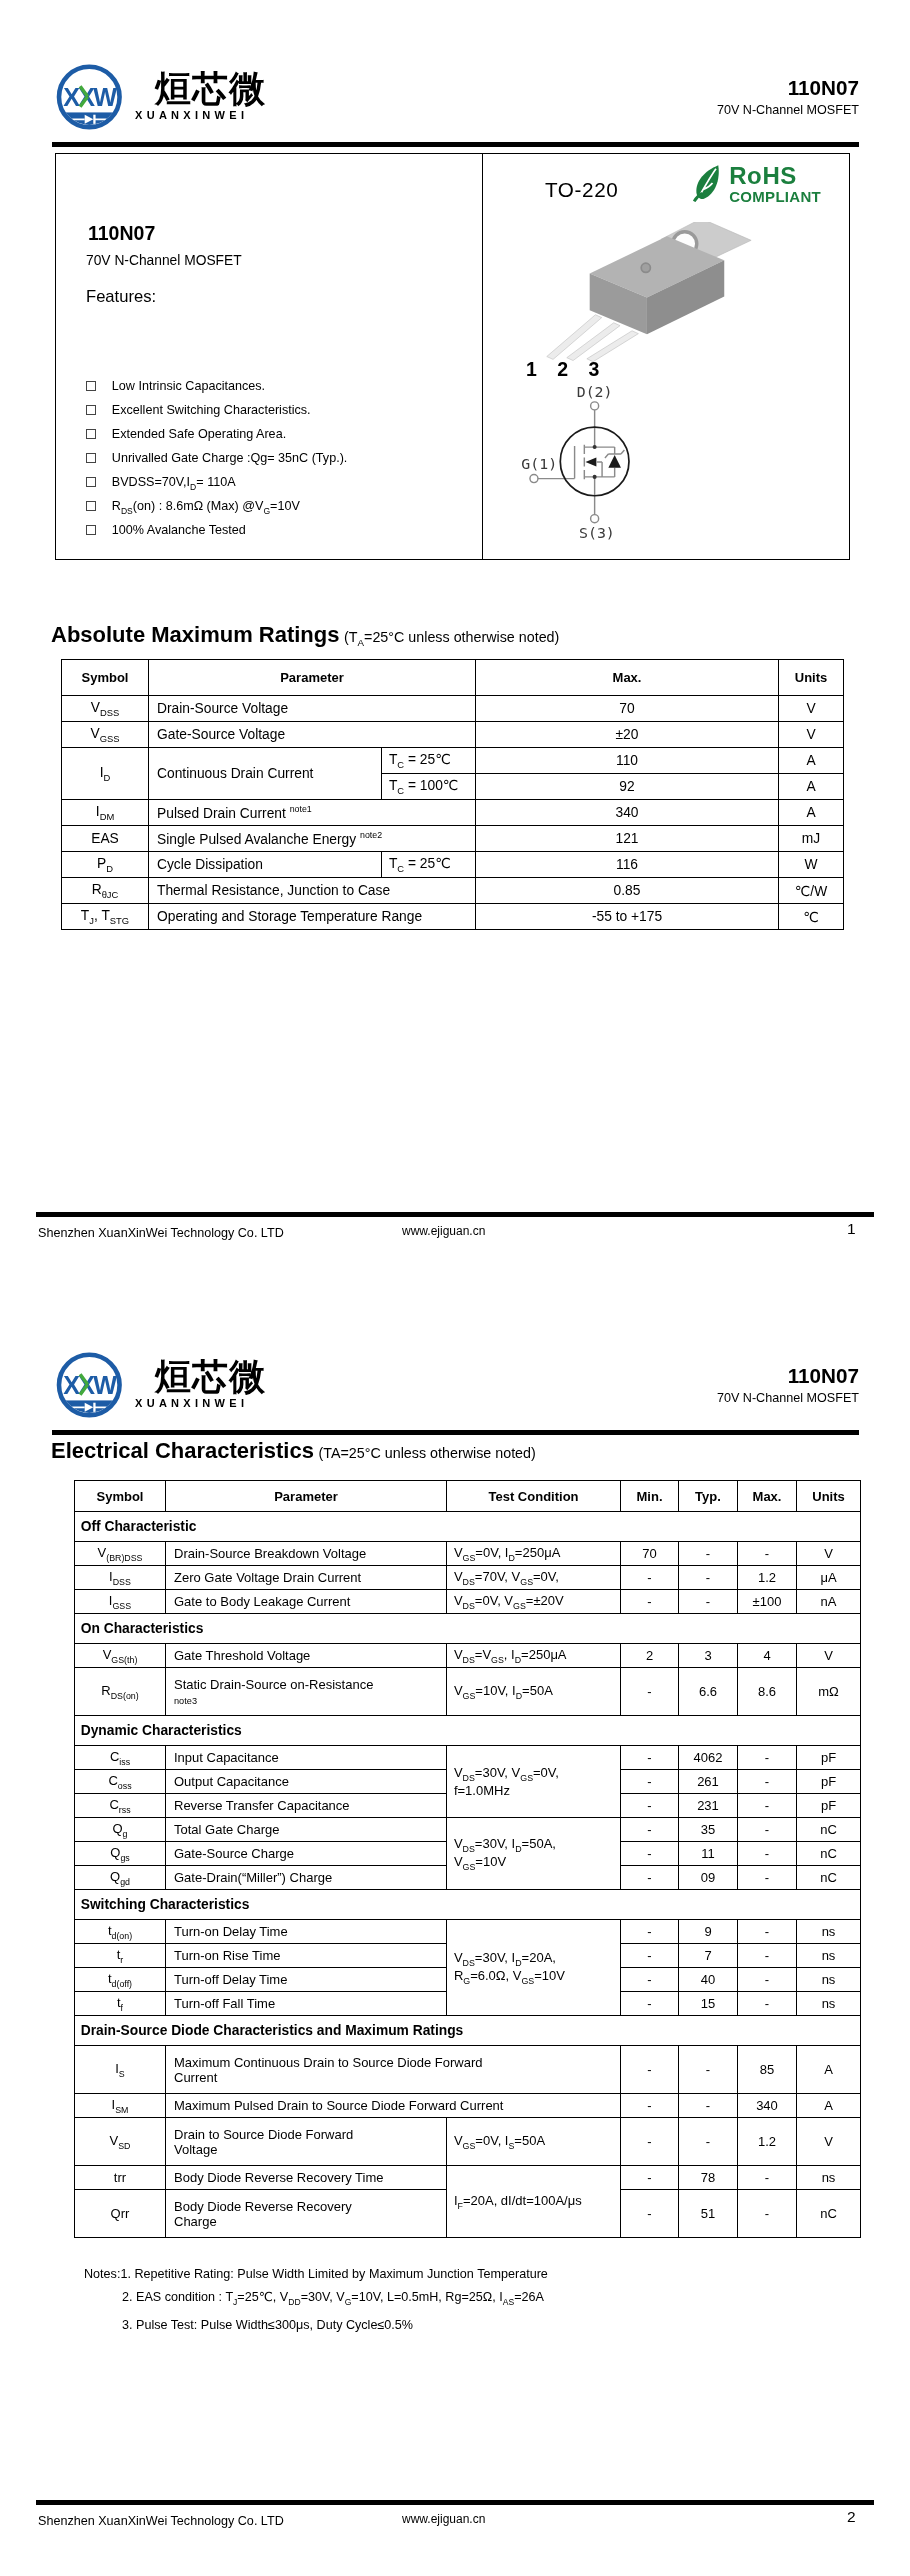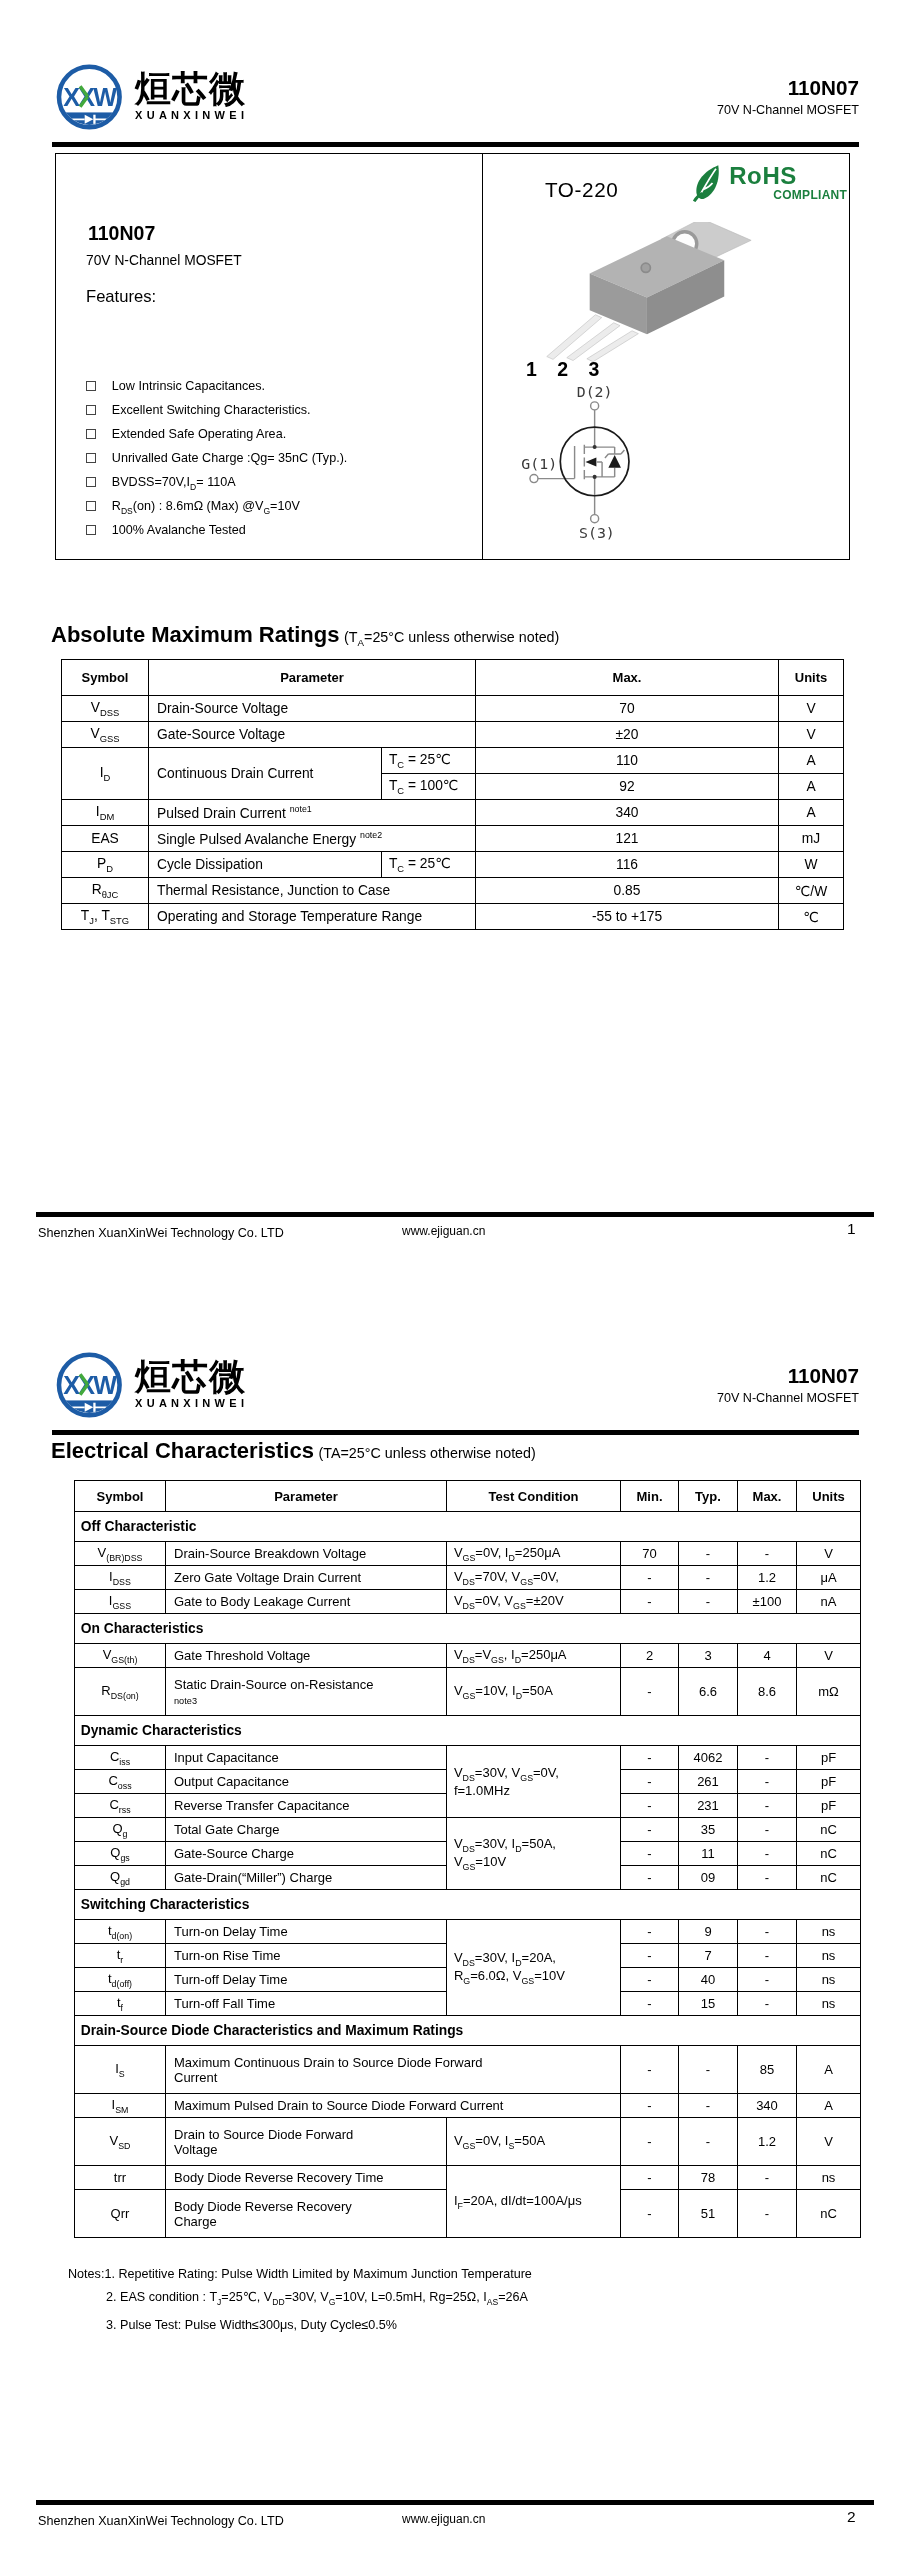--- a/index.html
+++ b/index.html
@@ -8,41 +8,41 @@
   body {
     width:910px; height:2576px; position:relative;
     font-family:"Liberation Sans", "DejaVu Sans", sans-serif; color:#000;
   }
   .page { position:relative; width:910px; height:1288px; background:#fff; overflow:hidden; }
   .abs { position:absolute; }
 
   
   .logo { left:55px; top:57px; display:flex; gap:8px; }
   .logo-txt { padding-top:13.8px; }
-  .logo-cn { font-size:36px; font-weight:900; letter-spacing:1.1px; line-height:1.0; }
+  .logo-cn { font-size:36px; font-weight:900; letter-spacing:1.1px; line-height:1.0;margin-left:20px; }
   .logo-en { font-size:11px; font-weight:700; letter-spacing:4.3px; margin-top:2.3px; }
   .hdr-right { right:51px; top:77px; text-align:right; }
   .hdr-part { font-size:20.7px; font-weight:bold; line-height:1.1; }
   .hdr-family { font-size:12.6px; margin-top:3.4px; }
   .hdr-rule { left:52px; top:142px; width:807px; height:5.2px; background:#000; }
 
   
   .pbox { left:55px; top:153px; width:795px; height:407px; border:1.1px solid #000; }
   .pbox-div { left:426px; top:0; width:1.1px; height:405px; background:#000; }
   .bp  { left:32px;  top:68px; font-size:19.5px; font-weight:bold; }
   .bf  { left:30px;  top:99px; font-size:13.8px; }
   .ft  { left:30px;  top:133px; font-size:16.6px; }
   .feats { left:30px; top:225px; }
   .feat { display:flex; align-items:flex-start; height:24px; font-size:12.6px; }
   .cb { width:9.8px; height:9.8px; border:1.1px solid #444; margin:2.3px 16px 0 0; flex:none; }
   .to220 { left:489px; top:24px; font-size:20.7px; letter-spacing:0.6px; }
   .rohs { left:637px; top:10.3px; display:flex; gap:5.2px; align-items:flex-start; }
   .rohs-txt { line-height:1; }
   .rohs-title { font-size:24px; font-weight:800; color:#1b7f3e; letter-spacing:0.6px; }
-  .rohs-sub { font-size:12px; font-weight:800; color:#1b7f3e; letter-spacing:0.3px; margin-top:1.1px;margin-left:44px; }
+  .rohs-sub { font-size:15px; font-weight:800; color:#1b7f3e; letter-spacing:0.3px; margin-top:1.1px; }
   .pkg { left:459px; top:68px; }
   .pins { left:470px; top:204px; font-size:19.5px; font-weight:bold; letter-spacing:7.5px; }
   .mosfet { left:465px; top:229px; }
   .legend { left:631px; top:274px; font-size:16px; line-height:24px; white-space:pre; color:#1a1a1a; }
 
   
   .sec-head { left:51px; }
   .sec-title { font-size:22px; font-weight:bold; }
   .sec-cond { font-size:14.3px; margin-left:4.6px; }
 
@@ -64,21 +64,21 @@
   .t2 tr.h2 td { height:48px; }
   .t2 td.band { border-top:1.7px solid #000; border-bottom:1.7px solid #000;
                 font-weight:bold; font-size:13.8px; text-align:left; padding-left:5.7px; height:30px; }
 
   .sym, .val, .un, th { text-align:center; }
   .par { text-align:left; padding-left:8px; }
   .cnd { text-align:left; padding-left:6.9px; }
   .note-small { font-size:9.2px; }
 
   
-  .notes { left:68px; top:975px; font-size:12.6px; line-height:23px; }
+  .notes { left:84px; top:975px; font-size:12.6px; line-height:23px; }
   .nind { padding-left:38px; }
 
   
   .f-rule { left:36px; top:1212px; width:838px; height:4.6px; background:#000; }
   .f-company { left:38px; top:1226px; font-size:12.6px; }
   .f-url { left:402px; top:1224px; font-size:12px; }
   .f-page { left:847px; top:1220px; font-size:15.5px; }
 
   .mono { font-family:"DejaVu Sans Mono", monospace; }
 </style>

